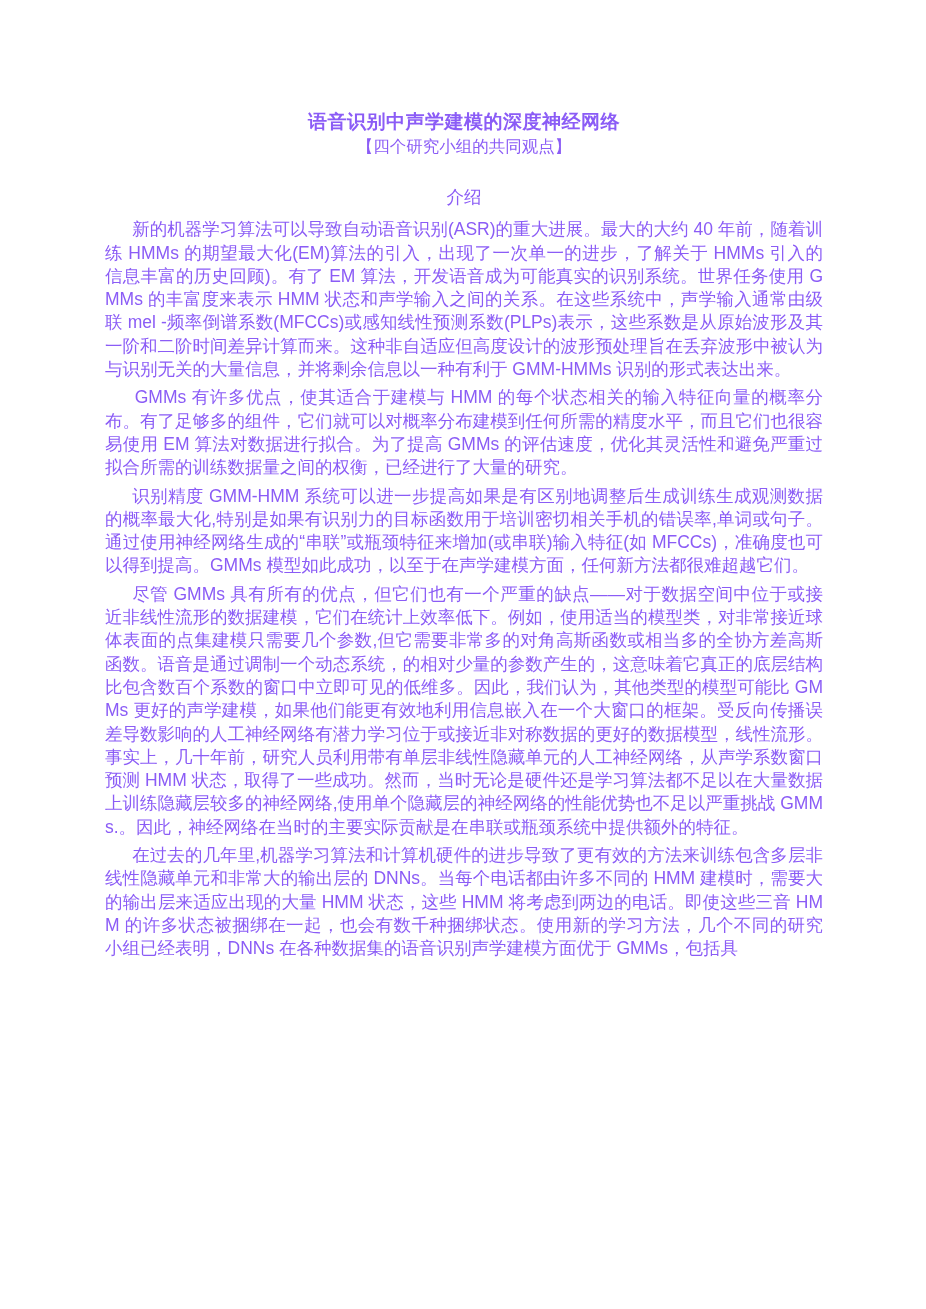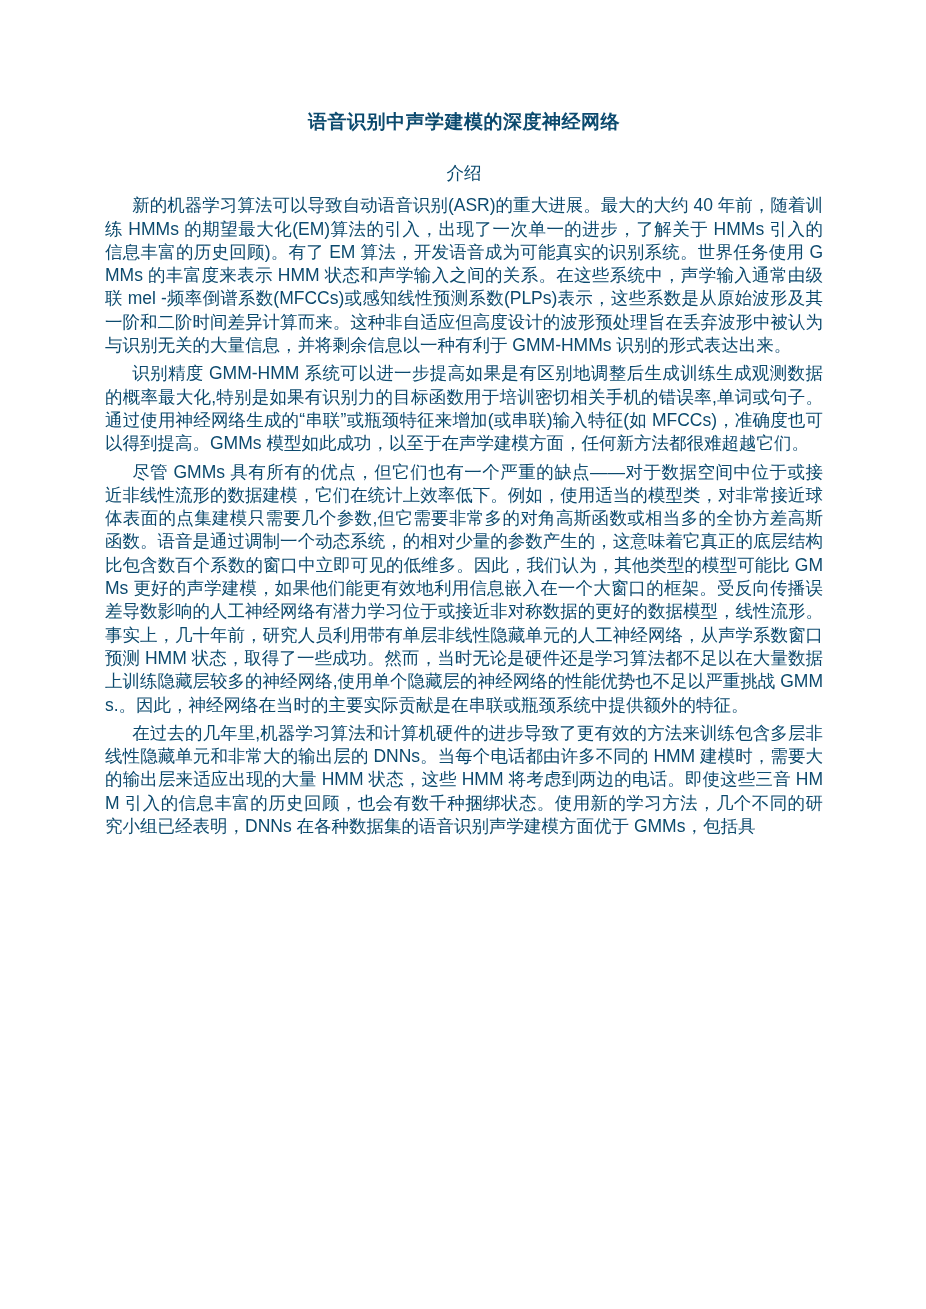--- a/index.html
+++ b/index.html
@@ -7,21 +7,21 @@
     padding: 0;
     background: #ffffff;
   }
   .page {
     position: relative;
     width: 926px;
     height: 1309px;
     background: #ffffff;
     overflow: hidden;
     font-family: "Liberation Sans", "DejaVu Sans", sans-serif;
-    color: #0c4a6e;
+    color: #8b5cf6;
   }
   .content {
     position: absolute;
     left: 105px;
     top: 109px;
     width: 718px;
   }
   .title {
     margin: 0;
     font-size: 19px;
@@ -68,27 +68,29 @@
   }
 </style>
 </head>
 <body>
 
 <div class="page">
   <div class="content">
 
     <h1 class="title">语音识别中声学建模的深度神经网络</h1>
 
+    <div class="subtitle">【四个研究小组的共同观点】</div>
 
 
     <h2 class="heading">介绍</h2>
 
     <p class="para para-first">新的机器学习算法可以导致自动语音识别(ASR)的重大进展。最大的大约 40 年前，随着训练 HMMs 的期望最大化(EM)算法的引入，出现了一次单一的进步，了解关于 HMMs 引入的信息丰富的历史回顾)。有了 EM 算法，开发语音成为可能真实的识别系统。世界任务使用 GMMs 的丰富度来表示 HMM 状态和声学输入之间的关系。在这些系统中，声学输入通常由级联 mel -频率倒谱系数(MFCCs)或感知线性预测系数(PLPs)表示，这些系数是从原始波形及其一阶和二阶时间差异计算而来。这种非自适应但高度设计的波形预处理旨在丢弃波形中被认为与识别无关的大量信息，并将剩余信息以一种有利于 GMM-HMMs 识别的形式表达出来。</p>
 
+    <p class="para indent-sm">GMMs 有许多优点，使其适合于建模与 HMM 的每个状态相关的输入特征向量的概率分布。有了足够多的组件，它们就可以对概率分布建模到任何所需的精度水平，而且它们也很容易使用 EM 算法对数据进行拟合。为了提高 GMMs 的评估速度，优化其灵活性和避免严重过拟合所需的训练数据量之间的权衡，已经进行了大量的研究。</p>
 
     <p class="para">识别精度 GMM-HMM 系统可以进一步提高如果是有区别地调整后生成训练生成观测数据的概率最大化,特别是如果有识别力的目标函数用于培训密切相关手机的错误率,单词或句子。通过使用神经网络生成的“串联”或瓶颈特征来增加(或串联)输入特征(如 MFCCs)，准确度也可以得到提高。GMMs 模型如此成功，以至于在声学建模方面，任何新方法都很难超越它们。</p>
 
     <p class="para">尽管 GMMs 具有所有的优点，但它们也有一个严重的缺点——对于数据空间中位于或接近非线性流形的数据建模，它们在统计上效率低下。例如，使用适当的模型类，对非常接近球体表面的点集建模只需要几个参数,但它需要非常多的对角高斯函数或相当多的全协方差高斯函数。语音是通过调制一个动态系统，的相对少量的参数产生的，这意味着它真正的底层结构比包含数百个系数的窗口中立即可见的低维多。因此，我们认为，其他类型的模型可能比 GMMs 更好的声学建模，如果他们能更有效地利用信息嵌入在一个大窗口的框架。受反向传播误差导数影响的人工神经网络有潜力学习位于或接近非对称数据的更好的数据模型，线性流形。事实上，几十年前，研究人员利用带有单层非线性隐藏单元的人工神经网络，从声学系数窗口预测 HMM 状态，取得了一些成功。然而，当时无论是硬件还是学习算法都不足以在大量数据上训练隐藏层较多的神经网络,使用单个隐藏层的神经网络的性能优势也不足以严重挑战 GMMs.。因此，神经网络在当时的主要实际贡献是在串联或瓶颈系统中提供额外的特征。</p>
 
-    <p class="para">在过去的几年里,机器学习算法和计算机硬件的进步导致了更有效的方法来训练包含多层非线性隐藏单元和非常大的输出层的 DNNs。当每个电话都由许多不同的 HMM 建模时，需要大的输出层来适应出现的大量 HMM 状态，这些 HMM 将考虑到两边的电话。即使这些三音 HMM 引入的信息丰富的历史回顾，也会有数千种捆绑状态。使用新的学习方法，几个不同的研究小组已经表明，DNNs 在各种数据集的语音识别声学建模方面优于 GMMs，包括具</p>
+    <p class="para">在过去的几年里,机器学习算法和计算机硬件的进步导致了更有效的方法来训练包含多层非线性隐藏单元和非常大的输出层的 DNNs。当每个电话都由许多不同的 HMM 建模时，需要大的输出层来适应出现的大量 HMM 状态，这些 HMM 将考虑到两边的电话。即使这些三音 HMM 的许多状态被捆绑在一起，也会有数千种捆绑状态。使用新的学习方法，几个不同的研究小组已经表明，DNNs 在各种数据集的语音识别声学建模方面优于 GMMs，包括具</p>
 
   </div>
 </div>
 
 </body></html>

